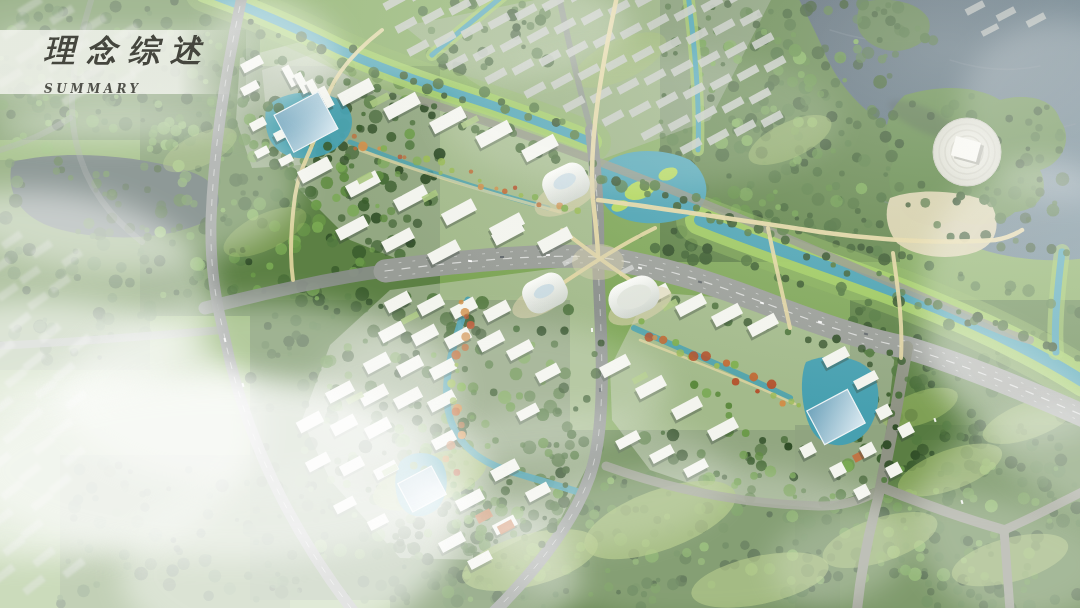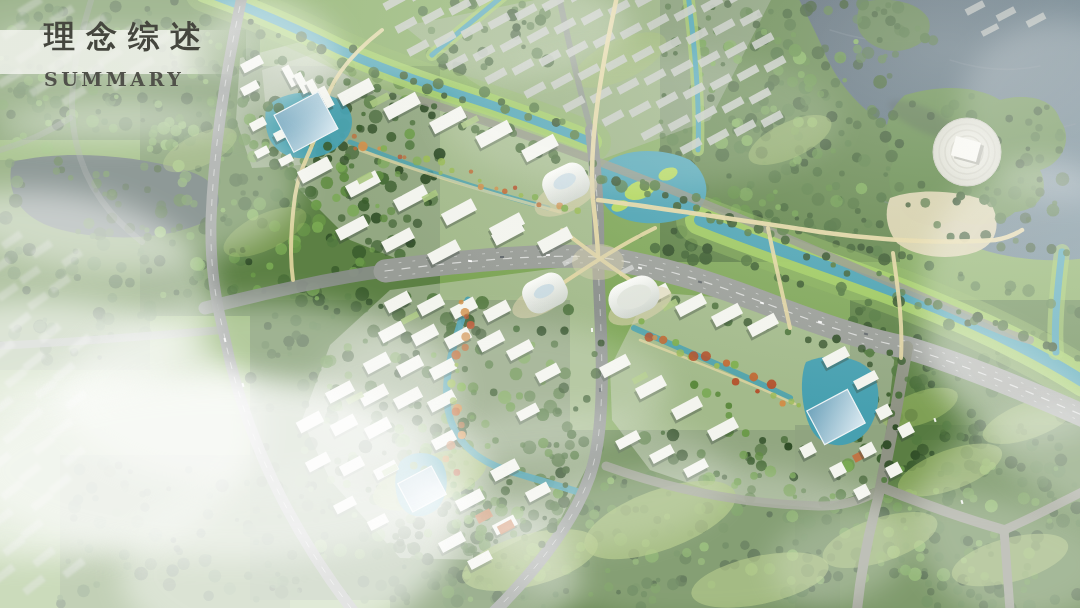--- a/index.html
+++ b/index.html
@@ -21,28 +21,28 @@
   .rb{stroke:var(--c-riverBank);}
   .rbs{stroke:var(--c-riverBankSoft);}
   .wt{stroke:var(--c-water);}
   .rd{stroke:var(--c-road);}
   .bl{stroke:var(--c-boulevard);}
   .fr{stroke:var(--c-forestRoad);}
   .pt{stroke:var(--c-pathTan);}
   .mk{stroke:var(--c-marking);}
   .rp{stroke:#72838c;}
   
-  .banner{position:absolute;left:0;top:30px;width:246px;height:44px;box-sizing:border-box;
+  .banner{position:absolute;left:0;top:30px;width:246px;height:64px;box-sizing:border-box;
           padding:4px 0 0 44px;display:flex;flex-direction:column;justify-content:center;
           background:linear-gradient(90deg,var(--c-bannerBg) 0%,var(--c-bannerBg) 72%,rgba(245,246,241,0) 100%);
-          box-shadow:0 0 24px rgba(255,255,255,.35);}
+          box-shadow:0 0 24px rgba(255,255,255,.35);font-style:italic;}
   .banner .t{margin:0;font-family:"DejaVu Serif","Liberation Serif",serif;font-weight:700;
              font-size:31px;line-height:34px;letter-spacing:11px;color:var(--c-titleText);white-space:nowrap;}
   .banner .s{font-family:"DejaVu Serif","Liberation Serif",serif;font-weight:600;
-             font-size:19px;letter-spacing:3.5px;color:var(--c-subtitleText);margin-top:15px;}
+             font-size:12px;letter-spacing:3.5px;color:var(--c-subtitleText);margin-top:15px;}
 </style>
 </head>
 <body>
 
 <div class="stage">
   <svg width="1080" height="608" viewBox="0 0 1080 608">
     <defs>
       <linearGradient id="lakeG" x1="0" y1="0" x2="1" y2="1">
         <stop offset="0" stop-color="#4e5f6a"></stop>
           <stop offset="1" stop-color="#64808c"></stop>

